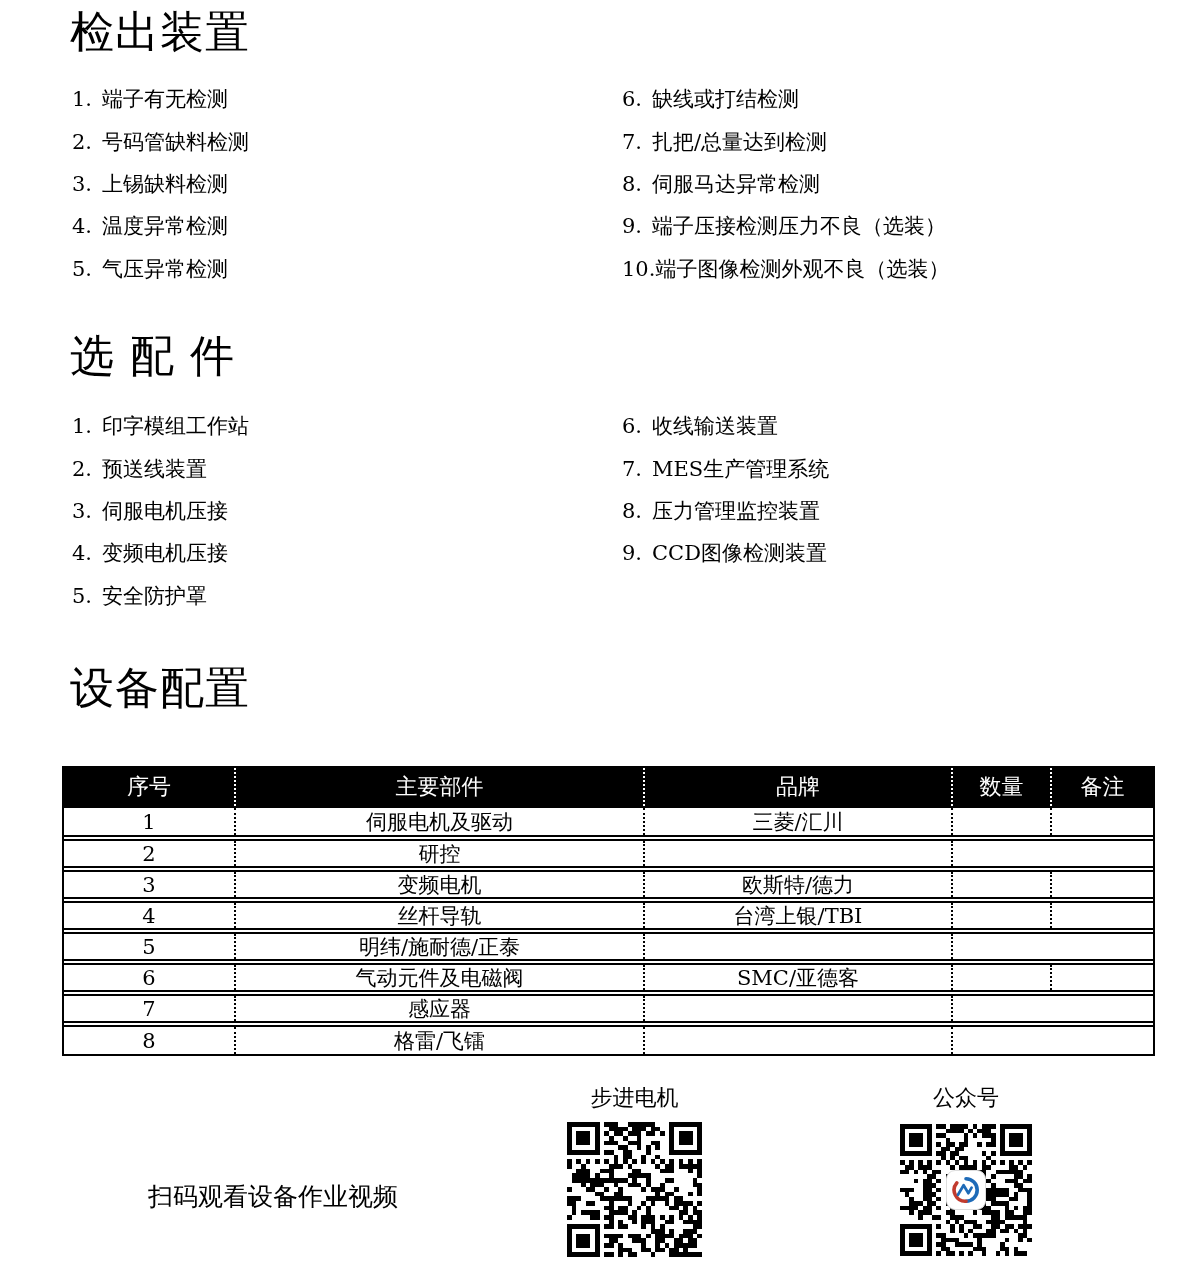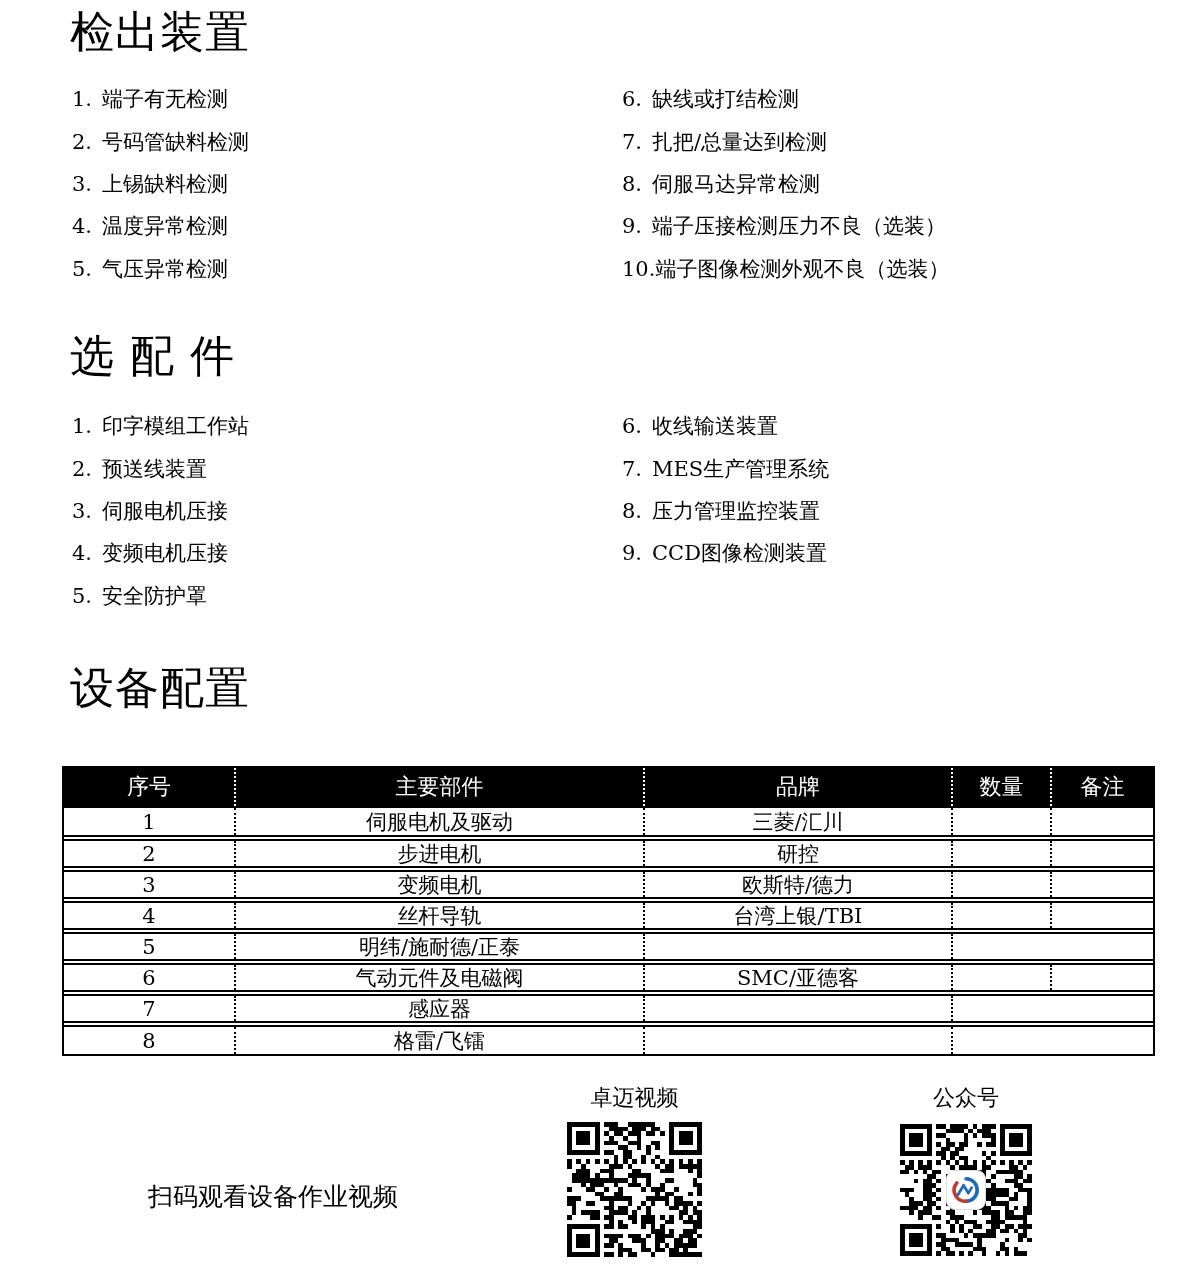--- a/index.html
+++ b/index.html
@@ -180,21 +180,20 @@
   <div class="t-body" id="cfg-table-body">
       <div class="t-row">
         <div class="tc">1</div>
         <div class="tc">伺服电机及驱动</div>
         <div class="tc">三菱/汇川</div>
         <div class="tc"></div>
         <div class="tc"></div>
       </div>
       <div class="t-row">
         <div class="tc">2</div>
-        <div class="tc">步进电机</div>
         <div class="tc">研控</div>
         <div class="tc"></div>
         <div class="tc"></div>
       </div>
       <div class="t-row">
         <div class="tc">3</div>
         <div class="tc">变频电机</div>
         <div class="tc">欧斯特/德力</div>
         <div class="tc"></div>
         <div class="tc"></div>
@@ -229,21 +228,21 @@
         <div class="tc">8</div>
         <div class="tc">格雷/飞镭</div>
         <div class="tc"></div>
         <div class="tc"></div>
       </div>
     </div>
 </div>
 
 <div id="scan-text">扫码观看设备作业视频</div>
 
-<div class="qr-label" id="qr-video-label">卓迈视频</div>
+<div class="qr-label" id="qr-video-label">步进电机</div>
 <div class="qr" id="qr-video">
     <svg xmlns="http://www.w3.org/2000/svg" viewBox="0 0 29 29" shape-rendering="crispEdges">
       <rect x="0" y="0" width="1" height="1"></rect>
       <rect x="1" y="0" width="1" height="1"></rect>
       <rect x="2" y="0" width="1" height="1"></rect>
       <rect x="3" y="0" width="1" height="1"></rect>
       <rect x="4" y="0" width="1" height="1"></rect>
       <rect x="5" y="0" width="1" height="1"></rect>
       <rect x="6" y="0" width="1" height="1"></rect>
       <rect x="8" y="0" width="1" height="1"></rect>

